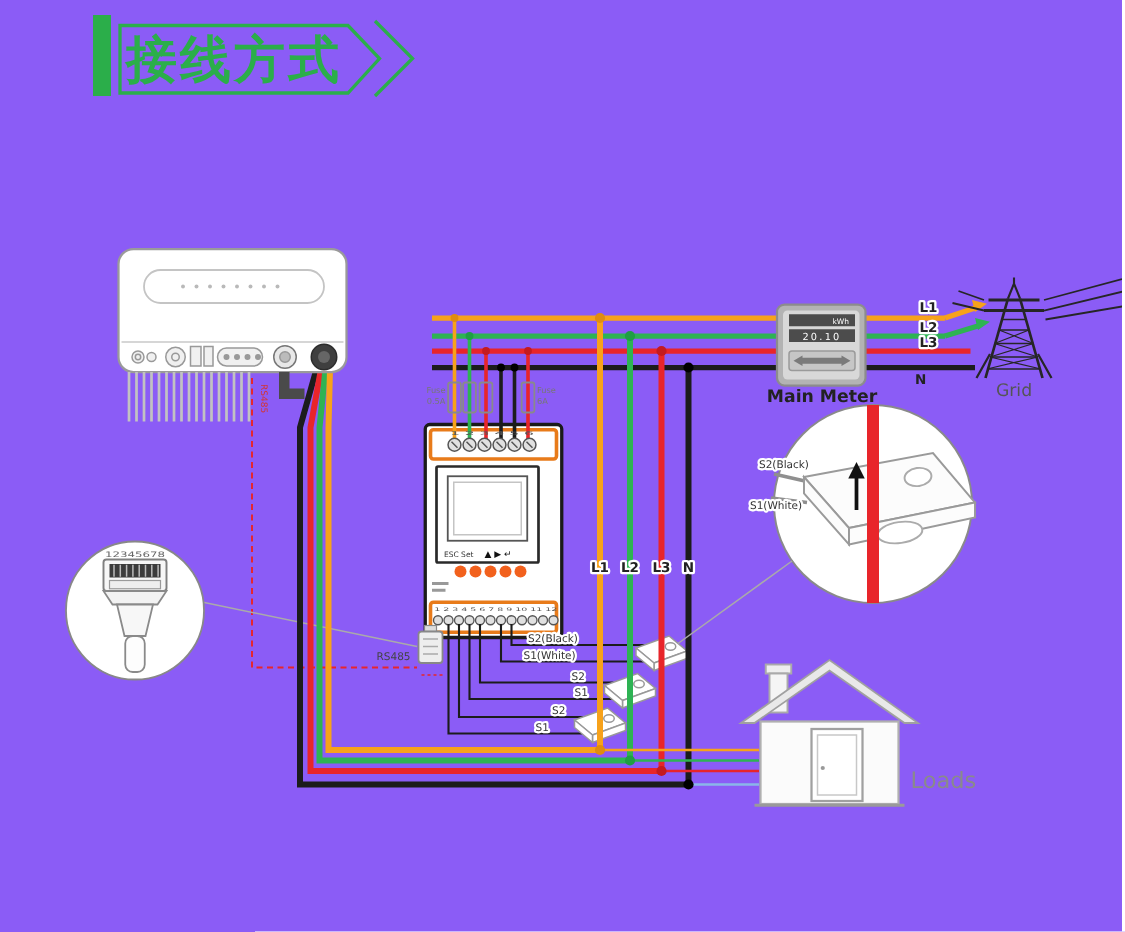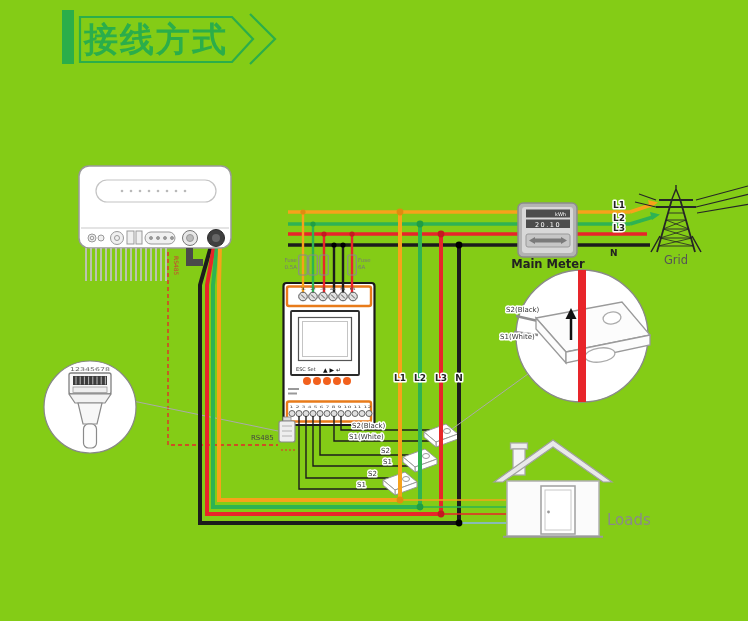--- a/index.html
+++ b/index.html
@@ -1,16 +1,16 @@
 <!DOCTYPE html>
 <html><head>
 <meta charset="utf-8">
 <style>
   html,body{margin:0;padding:0;background:#fff;}
-  #stage{position:relative;width:748px;height:621px;background:#84cc16;overflow:hidden;
+  #stage{position:relative;width:748px;height:621px;background:#8b5cf6;overflow:hidden;
          font-family:"DejaVu Sans",sans-serif;}
   svg text{font-family:"DejaVu Sans",sans-serif;}
   .halo{paint-order:stroke;stroke:#ffffff;stroke-width:3px;stroke-linejoin:round;}
   .lbl{fill:#333;font-size:7px;}
   .phase-lbl{fill:#222;font-size:9px;font-weight:bold;}
 </style>
 </head>
 <body>
 
 <div id="stage">

